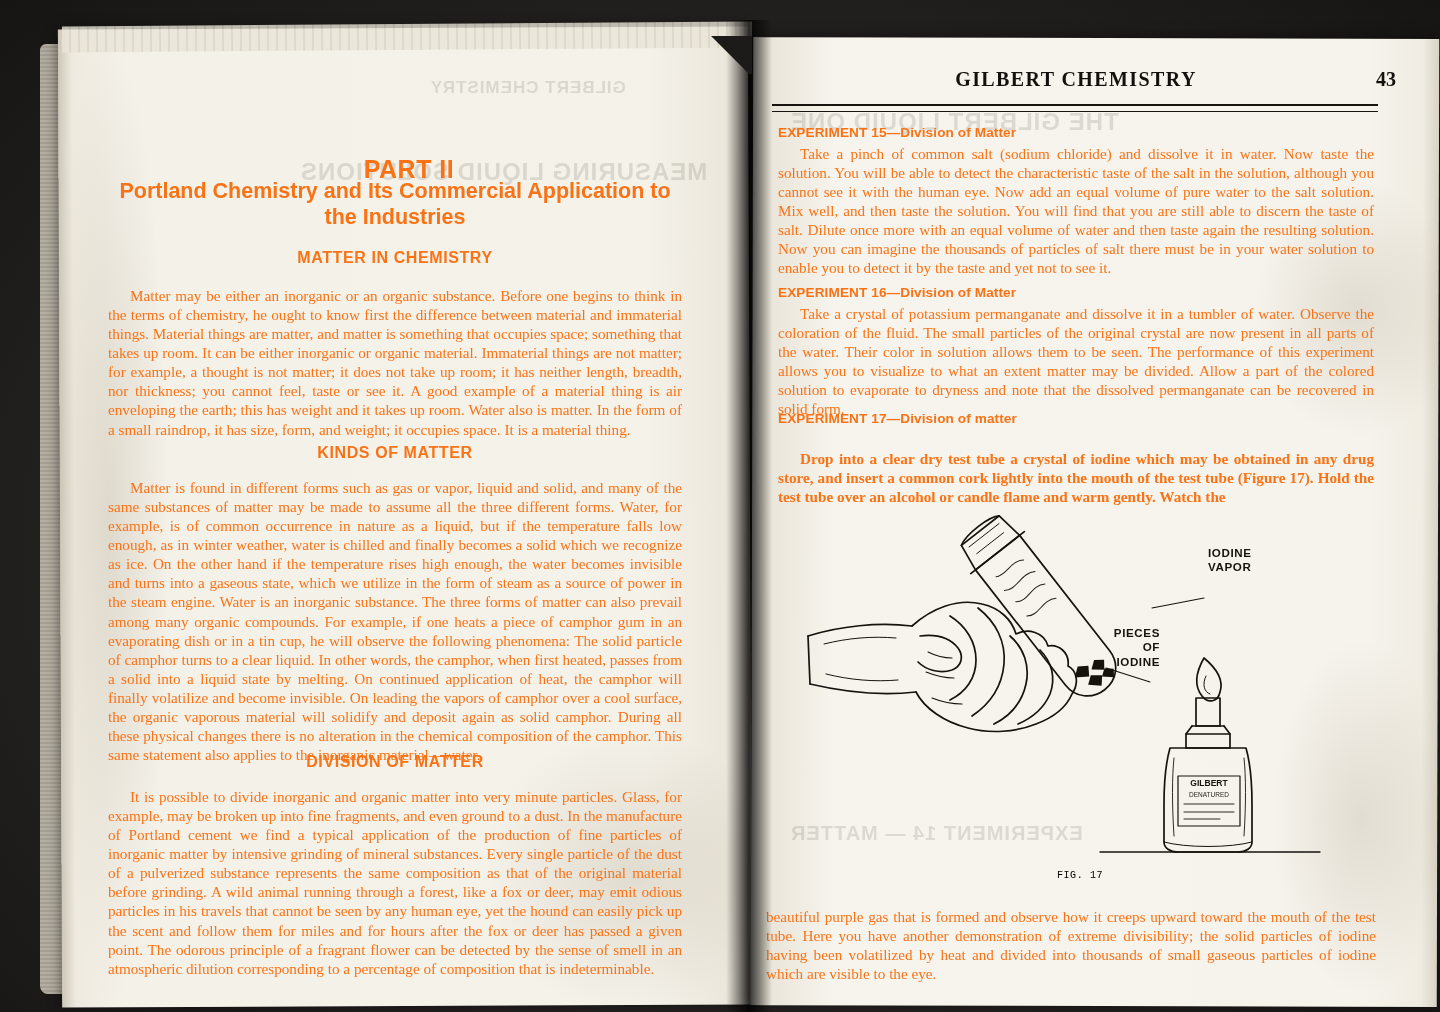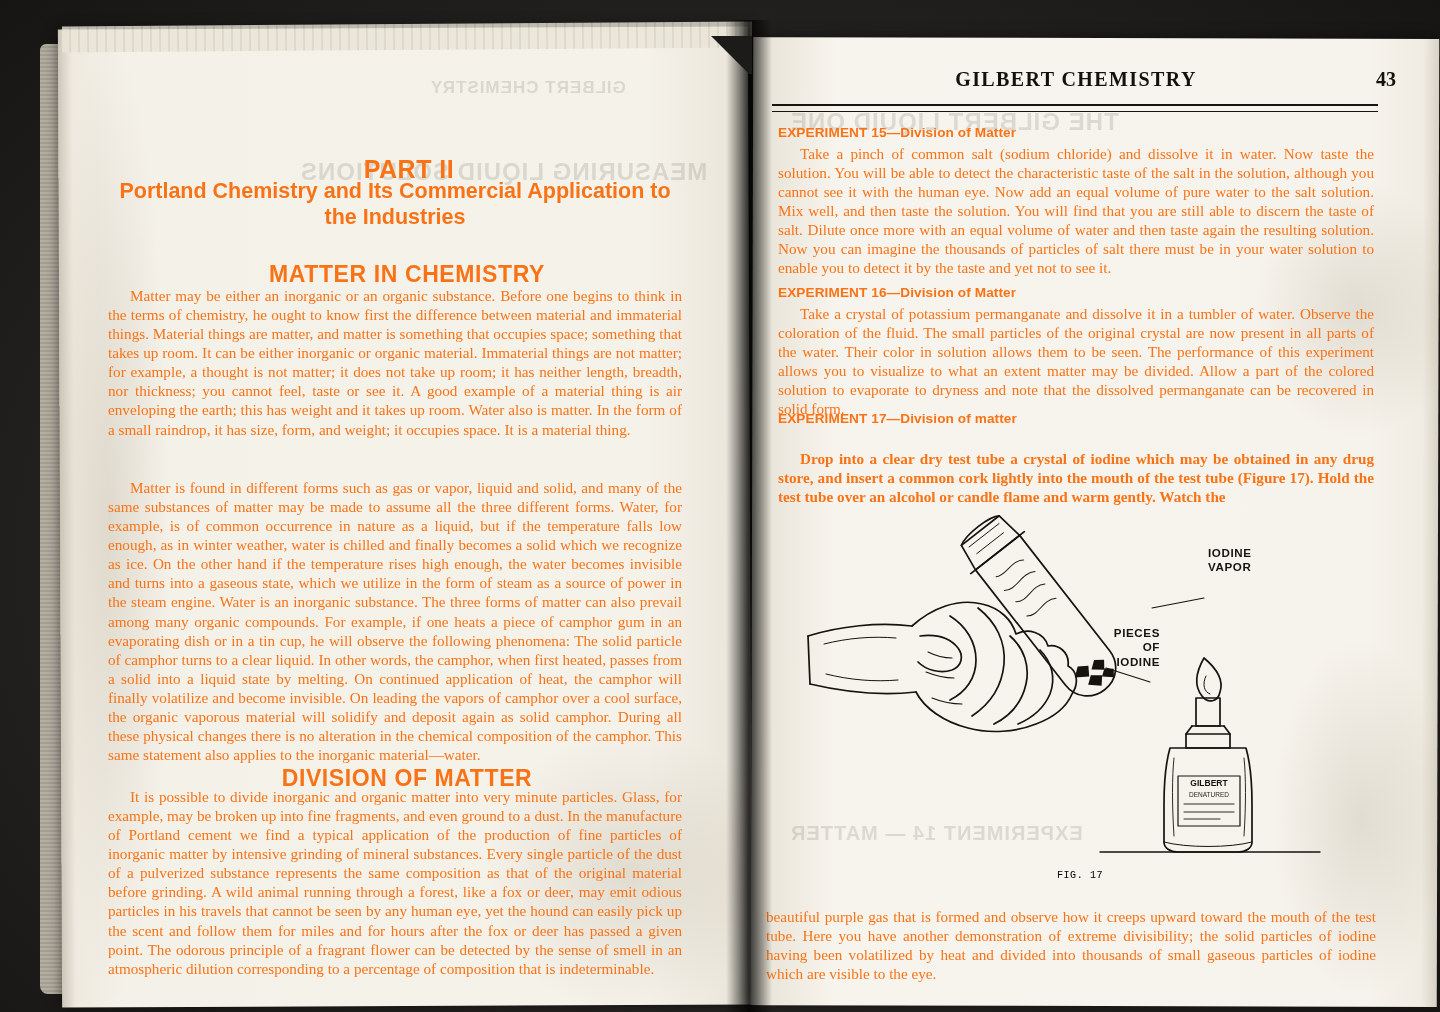--- a/index.html
+++ b/index.html
@@ -112,24 +112,24 @@
     font-family: "Liberation Sans", sans-serif;
     font-weight: bold;
     font-size: 21.5px;
     text-align: center;
     margin: 0;
     line-height: 1.22;
   }
   h3.section {
     font-family: "Liberation Sans", sans-serif;
     font-weight: bold;
-    font-size: 23px;
+    font-size: 16px;
     text-align: center;
     letter-spacing: 0.6px;
-    margin: 12px;
+    margin: 0;
   }
   p.para {
     margin: 0;
     text-indent: 22px;
   }
   
   .run-head {
     position: absolute;
     left: 778px; top: 68px;
     width: 596px;
@@ -226,20 +226,21 @@
   <div class="ghost" style="left:430px; top:78px; font-size:17px; letter-spacing:1px;">GILBERT CHEMISTRY</div>
   <div class="ghost" style="left:300px; top:158px; font-size:24px; letter-spacing:1px;">MEASURING LIQUID SOLUTIONS</div>
 
   <h1 class="col lp-body part" style="top:140px;">PART II</h1>
 
   <h2 class="col lp-body subtitle" style="top:178px;">Portland Chemistry and Its Commercial Application to the Industries</h2>
 
   <h3 class="col lp-body section" style="top:248px;">MATTER IN CHEMISTRY</h3>
   <p class="col lp-body para" style="top:286px;">Matter may be either an inorganic or an organic substance. Before one begins to think in the terms of chemistry, he ought to know first the difference between material and immaterial things. Material things are matter, and matter is something that occupies space; something that takes up room. It can be either inorganic or organic material. Immaterial things are not matter; for example, a thought is not matter; it does not take up room; it has neither length, breadth, nor thickness; you cannot feel, taste or see it. A good example of a material thing is air enveloping the earth; this has weight and it takes up room. Water also is matter. In the form of a small raindrop, it has size, form, and weight; it occupies space. It is a material thing.</p>
 
+  <h3 class="col lp-body section" style="top:443px;">KINDS OF MATTER</h3>
   <p class="col lp-body para" style="top:478px;">Matter is found in different forms such as gas or vapor, liquid and solid, and many of the same substances of matter may be made to assume all the three different forms. Water, for example, is of common occurrence in nature as a liquid, but if the temperature falls low enough, as in winter weather, water is chilled and finally becomes a solid which we recognize as ice. On the other hand if the temperature rises high enough, the water becomes invisible and turns into a gaseous state, which we utilize in the form of steam as a source of power in the steam engine. Water is an inorganic substance. The three forms of matter can also prevail among many organic compounds. For example, if one heats a piece of camphor gum in an evaporating dish or in a tin cup, he will observe the following phenomena: The solid particle of camphor turns to a clear liquid. In other words, the camphor, when first heated, passes from a solid into a liquid state by melting. On continued application of heat, the camphor will finally volatilize and become invisible. On leading the vapors of camphor over a cool surface, the organic vaporous material will solidify and deposit again as solid camphor. During all these physical changes there is no alteration in the chemical composition of the camphor. This same statement also applies to the inorganic material—water.</p>
 
   <h3 class="col lp-body section" style="top:752px;">DIVISION OF MATTER</h3>
   <p class="col lp-body para" style="top:787px;">It is possible to divide inorganic and organic matter into very minute particles. Glass, for example, may be broken up into fine fragments, and even ground to a dust. In the manufacture of Portland cement we find a typical application of the production of fine particles of inorganic matter by intensive grinding of mineral substances. Every single particle of the dust of a pulverized substance represents the same composition as that of the original material before grinding. A wild animal running through a forest, like a fox or deer, may emit odious particles in his travels that cannot be seen by any human eye, yet the hound can easily pick up the scent and follow them for miles and for hours after the fox or deer has passed a given point. The odorous principle of a fragrant flower can be detected by the sense of smell in an atmospheric dilution corresponding to a percentage of composition that is indeterminable.</p>
 
   <div class="page page-right">
     <div class="stain" style="left:500px; top:140px; width:210px; height:260px;"></div>
     <div class="stain" style="left:520px; top:600px; width:180px; height:360px;"></div>
   </div>
 

